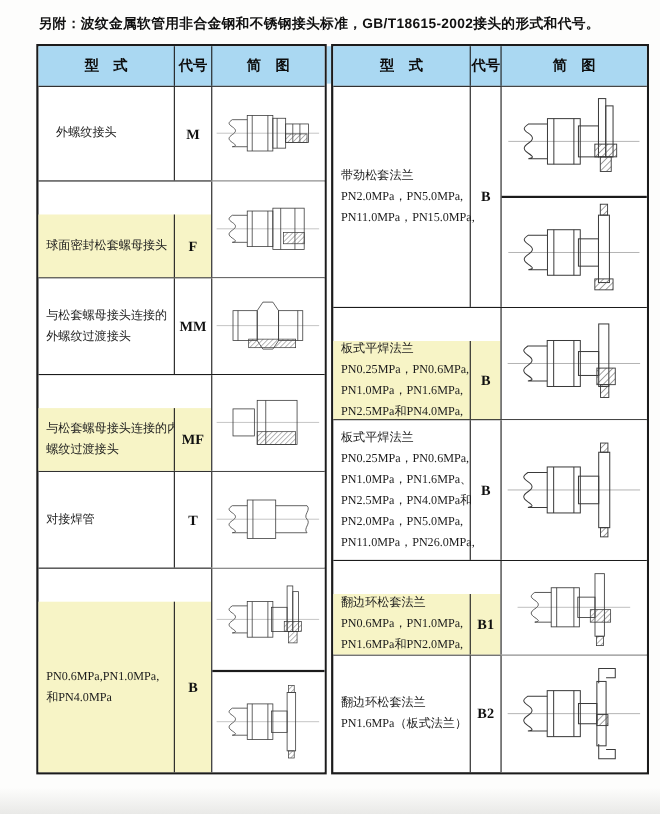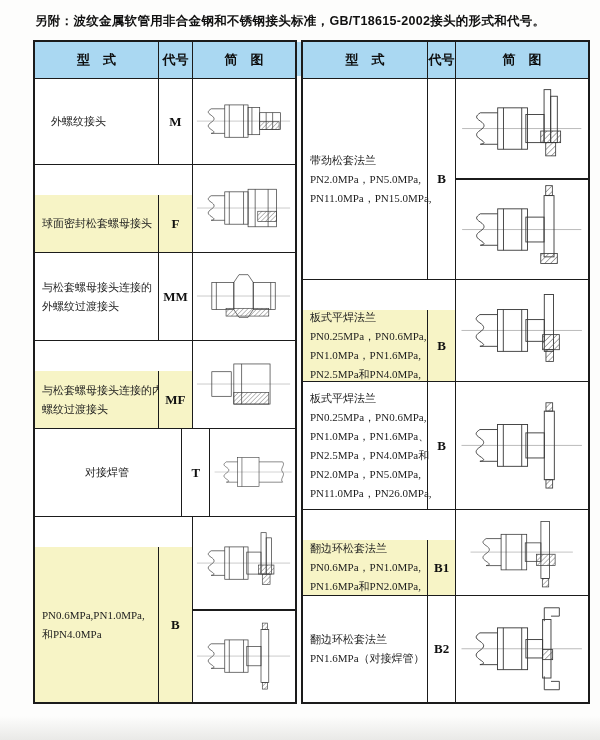--- a/index.html
+++ b/index.html
@@ -160,21 +160,21 @@
               <line x1="3" y1="55" x2="147" y2="55" stroke="#8a8a8a" stroke-width="0.7"></line>
               <rect x="26" y="36" width="30" height="38" stroke="#3a3a3a" stroke-width="1.1" fill="none" stroke-linejoin="miter"></rect>
               <rect x="60" y="24" width="56" height="62" stroke="#3a3a3a" stroke-width="1.1" fill="none" stroke-linejoin="miter"></rect>
               <line x1="72" y1="24" x2="72" y2="86" stroke="#3a3a3a" stroke-width="1.1" fill="none" stroke-linejoin="miter"></line>
               <rect x="60" y="68" width="54" height="18" fill="url(#hp4)" stroke="#3a3a3a" stroke-width="1"></rect>
             </svg>
           </div>
         </div>
       </div>
       <div class="row" style="height: 88px;">
-        <div class="cell type-cell" style="width: 124px; margin-left: 43px;">
+        <div class="cell type-cell" style="width: 124px;">
           <div class="tline">对接焊管</div>
         </div>
         <div class="cell code-cell" style="width: 34px;">T</div>
         <div class="cell diagram-cell" style="width: 104px; flex: 1 1 auto;">
           <div class="sub">
             <svg viewBox="0 0 150 110" preserveAspectRatio="xMidYMid meet">
               <defs>
                 <pattern id="hp5" width="5" height="5" patternUnits="userSpaceOnUse" patternTransform="rotate(45)">
                   <line x1="0" y1="0" x2="0" y2="5" stroke="#555" stroke-width="1.2"></line>
                 </pattern>
@@ -372,21 +372,21 @@
               <rect x="102" y="12" width="12" height="80" stroke="#3a3a3a" stroke-width="1.1" fill="none" stroke-linejoin="miter"></rect>
               <rect x="96" y="58" width="26" height="16" fill="url(#hp12)" stroke="#3a3a3a" stroke-width="1"></rect>
               <rect x="104" y="92" width="9" height="12" fill="url(#hp12)" stroke="#3a3a3a" stroke-width="1"></rect>
             </svg>
           </div>
         </div>
       </div>
       <div class="row" style="height: 107px;">
         <div class="cell type-cell" style="width: 125px;">
           <div class="tline">翻边环松套法兰</div>
-          <div class="tline">PN1.6MPa（对接焊管）</div>
+          <div class="tline">PN1.6MPa（板式法兰）</div>
         </div>
         <div class="cell code-cell" style="width: 28px;">B2</div>
         <div class="cell diagram-cell" style="width: 134px; flex: 1 1 auto;">
           <div class="sub">
             <svg viewBox="0 0 150 110" preserveAspectRatio="xMidYMid meet">
               <defs>
                 <pattern id="hp13" width="5" height="5" patternUnits="userSpaceOnUse" patternTransform="rotate(45)">
                   <line x1="0" y1="0" x2="0" y2="5" stroke="#555" stroke-width="1.2"></line>
                 </pattern>
               </defs>

